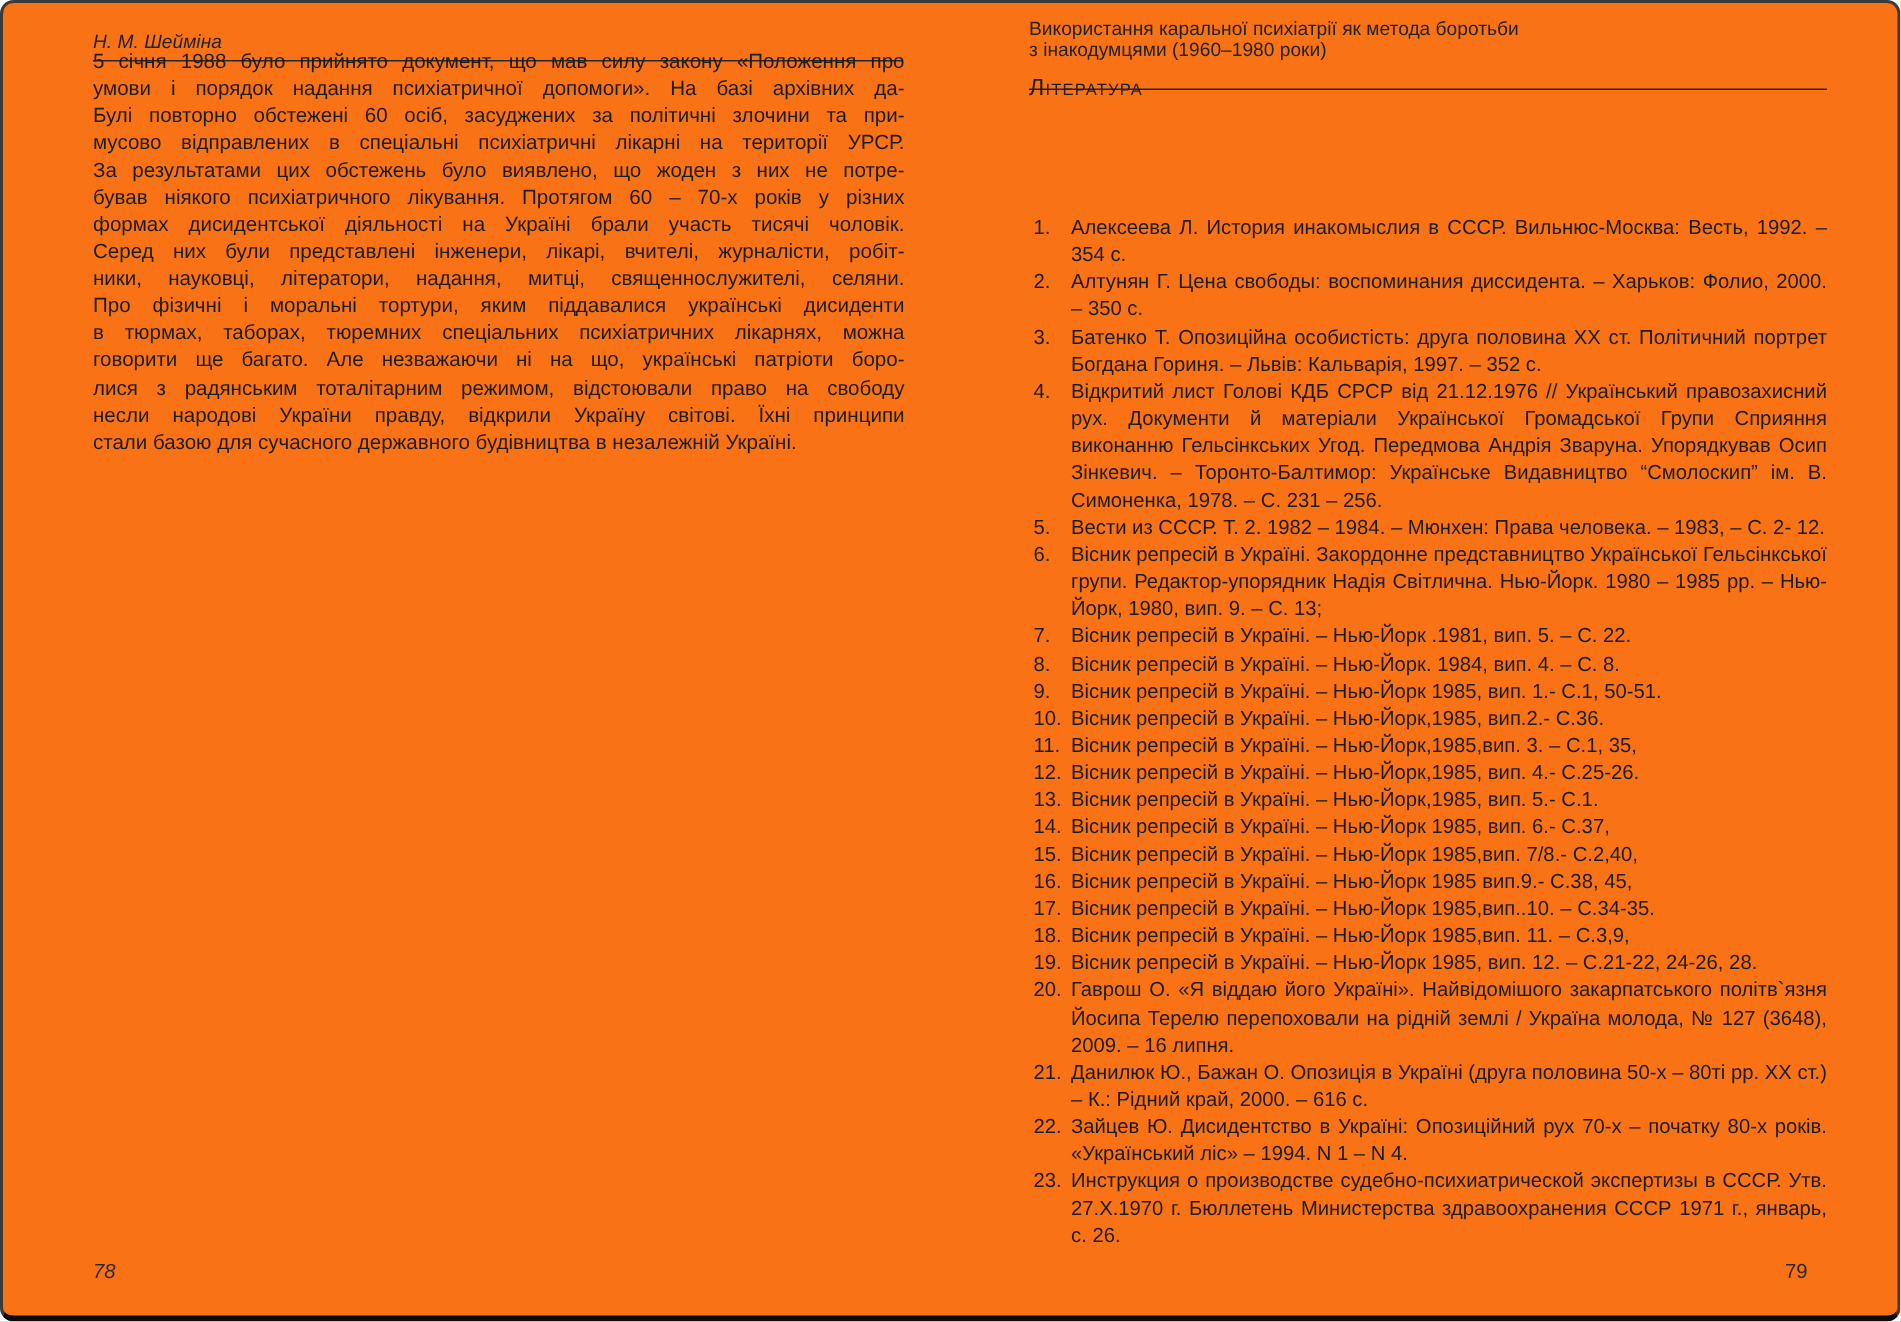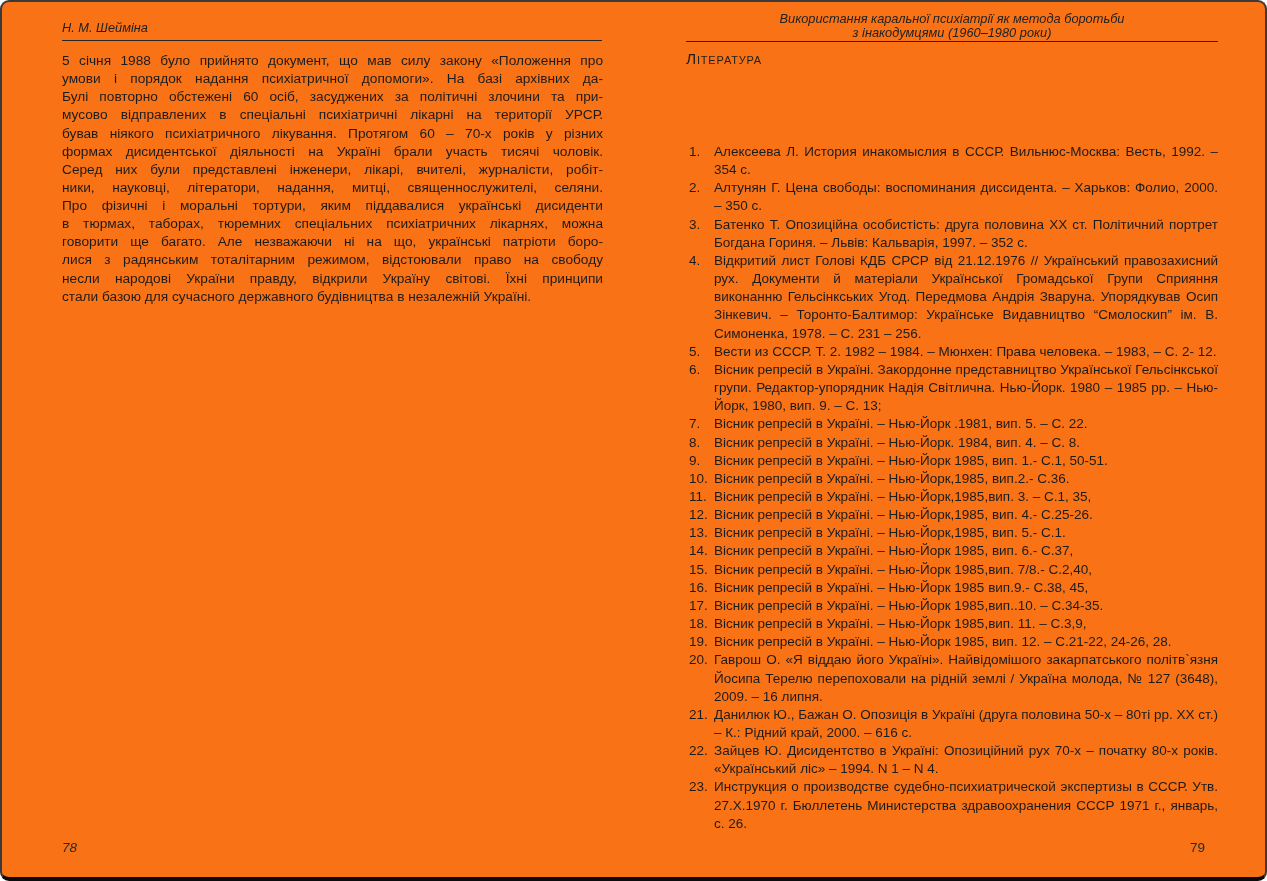--- a/index.html
+++ b/index.html
@@ -21,36 +21,36 @@
 
   
   .left-header {
     position: absolute; left: 60px; top: 18px; width: 540px;
     font-style: italic; font-size: 12.8px; line-height: 15px;
     padding-bottom: 5px;
     border-bottom: 1.5px solid #262626;
     color: #222;
   }
   .left-para {
-    position: absolute; left: 60px; top: 50px; width: 541px;
+    position: absolute; left: 60px; top: 30px; width: 541px;
     font-size: 13.7px; line-height: 18.12px; color: #1c1c1c;
   }
   .para-line { text-align: justify; text-align-last: justify; white-space: normal; }
   .para-line:last-child { text-align-last: left; }
 
   .pagenum { position: absolute; top: 838px; font-size: 13.5px; color: #2a2a2a; }
   .pagenum-left  { left: 60px; font-style: italic; }
   .pagenum-right { left: 686px; width: 530px; text-align: right; padding-right: 13px; }
 
   
   .right-header {
     position: absolute; left: 684px; top: 10px; width: 532px;
-    font-style: italic; font-size: 12.8px; line-height: 13.8px;
-    text-align: center; color: #222;
-    padding-bottom: 1px;
+    font-size: 12.8px; line-height: 13.8px;
+    text-align: left; color: #222;
+    padding-bottom: 19px;
     border-bottom: 1.5px solid #262626;
   }
   .section-title {
     position: absolute; left: 684px; top: 48px; width: 532px;
     text-align: left;
     font-variant: small-caps;
     font-size: 15.5px; letter-spacing: 0.8px;
     color: #1e1e1e;
   }
   .ref-list {
@@ -68,20 +68,21 @@
 <div class="sheet">
 
   <div>
     <div class="left-header">Н. М. Шейміна</div>
 
     <div class="left-para">
         <div class="para-line">5 січня 1988 було прийнято документ, що мав силу закону «Положення про</div>
         <div class="para-line">умови і порядок надання психіатричної допомоги». На базі архівних да-</div>
         <div class="para-line">Булі повторно обстежені 60 осіб, засуджених за політичні злочини та при-</div>
         <div class="para-line">мусово відправлених в спеціальні психіатричні лікарні на території УРСР.</div>
+        <div class="para-line">За результатами цих обстежень було виявлено, що жоден з них не потре-</div>
         <div class="para-line">бував ніякого психіатричного лікування. Протягом 60 – 70-х років у різних</div>
         <div class="para-line">формах дисидентської діяльності на Україні брали участь тисячі чоловік.</div>
         <div class="para-line">Серед них були представлені інженери, лікарі, вчителі, журналісти, робіт-</div>
         <div class="para-line">ники, науковці, літератори, надання, митці, священнослужителі, селяни.</div>
         <div class="para-line">Про фізичні і моральні тортури, яким піддавалися українські дисиденти</div>
         <div class="para-line">в тюрмах, таборах, тюремних спеціальних психіатричних лікарнях, можна</div>
         <div class="para-line">говорити ще багато. Але незважаючи ні на що, українські патріоти боро-</div>
         <div class="para-line">лися з радянським тоталітарним режимом, відстоювали право на свободу</div>
         <div class="para-line">несли народові України правду, відкрили Україну світові. Їхні принципи</div>
         <div class="para-line">стали базою для сучасного державного будівництва в незалежній Україні.</div>

